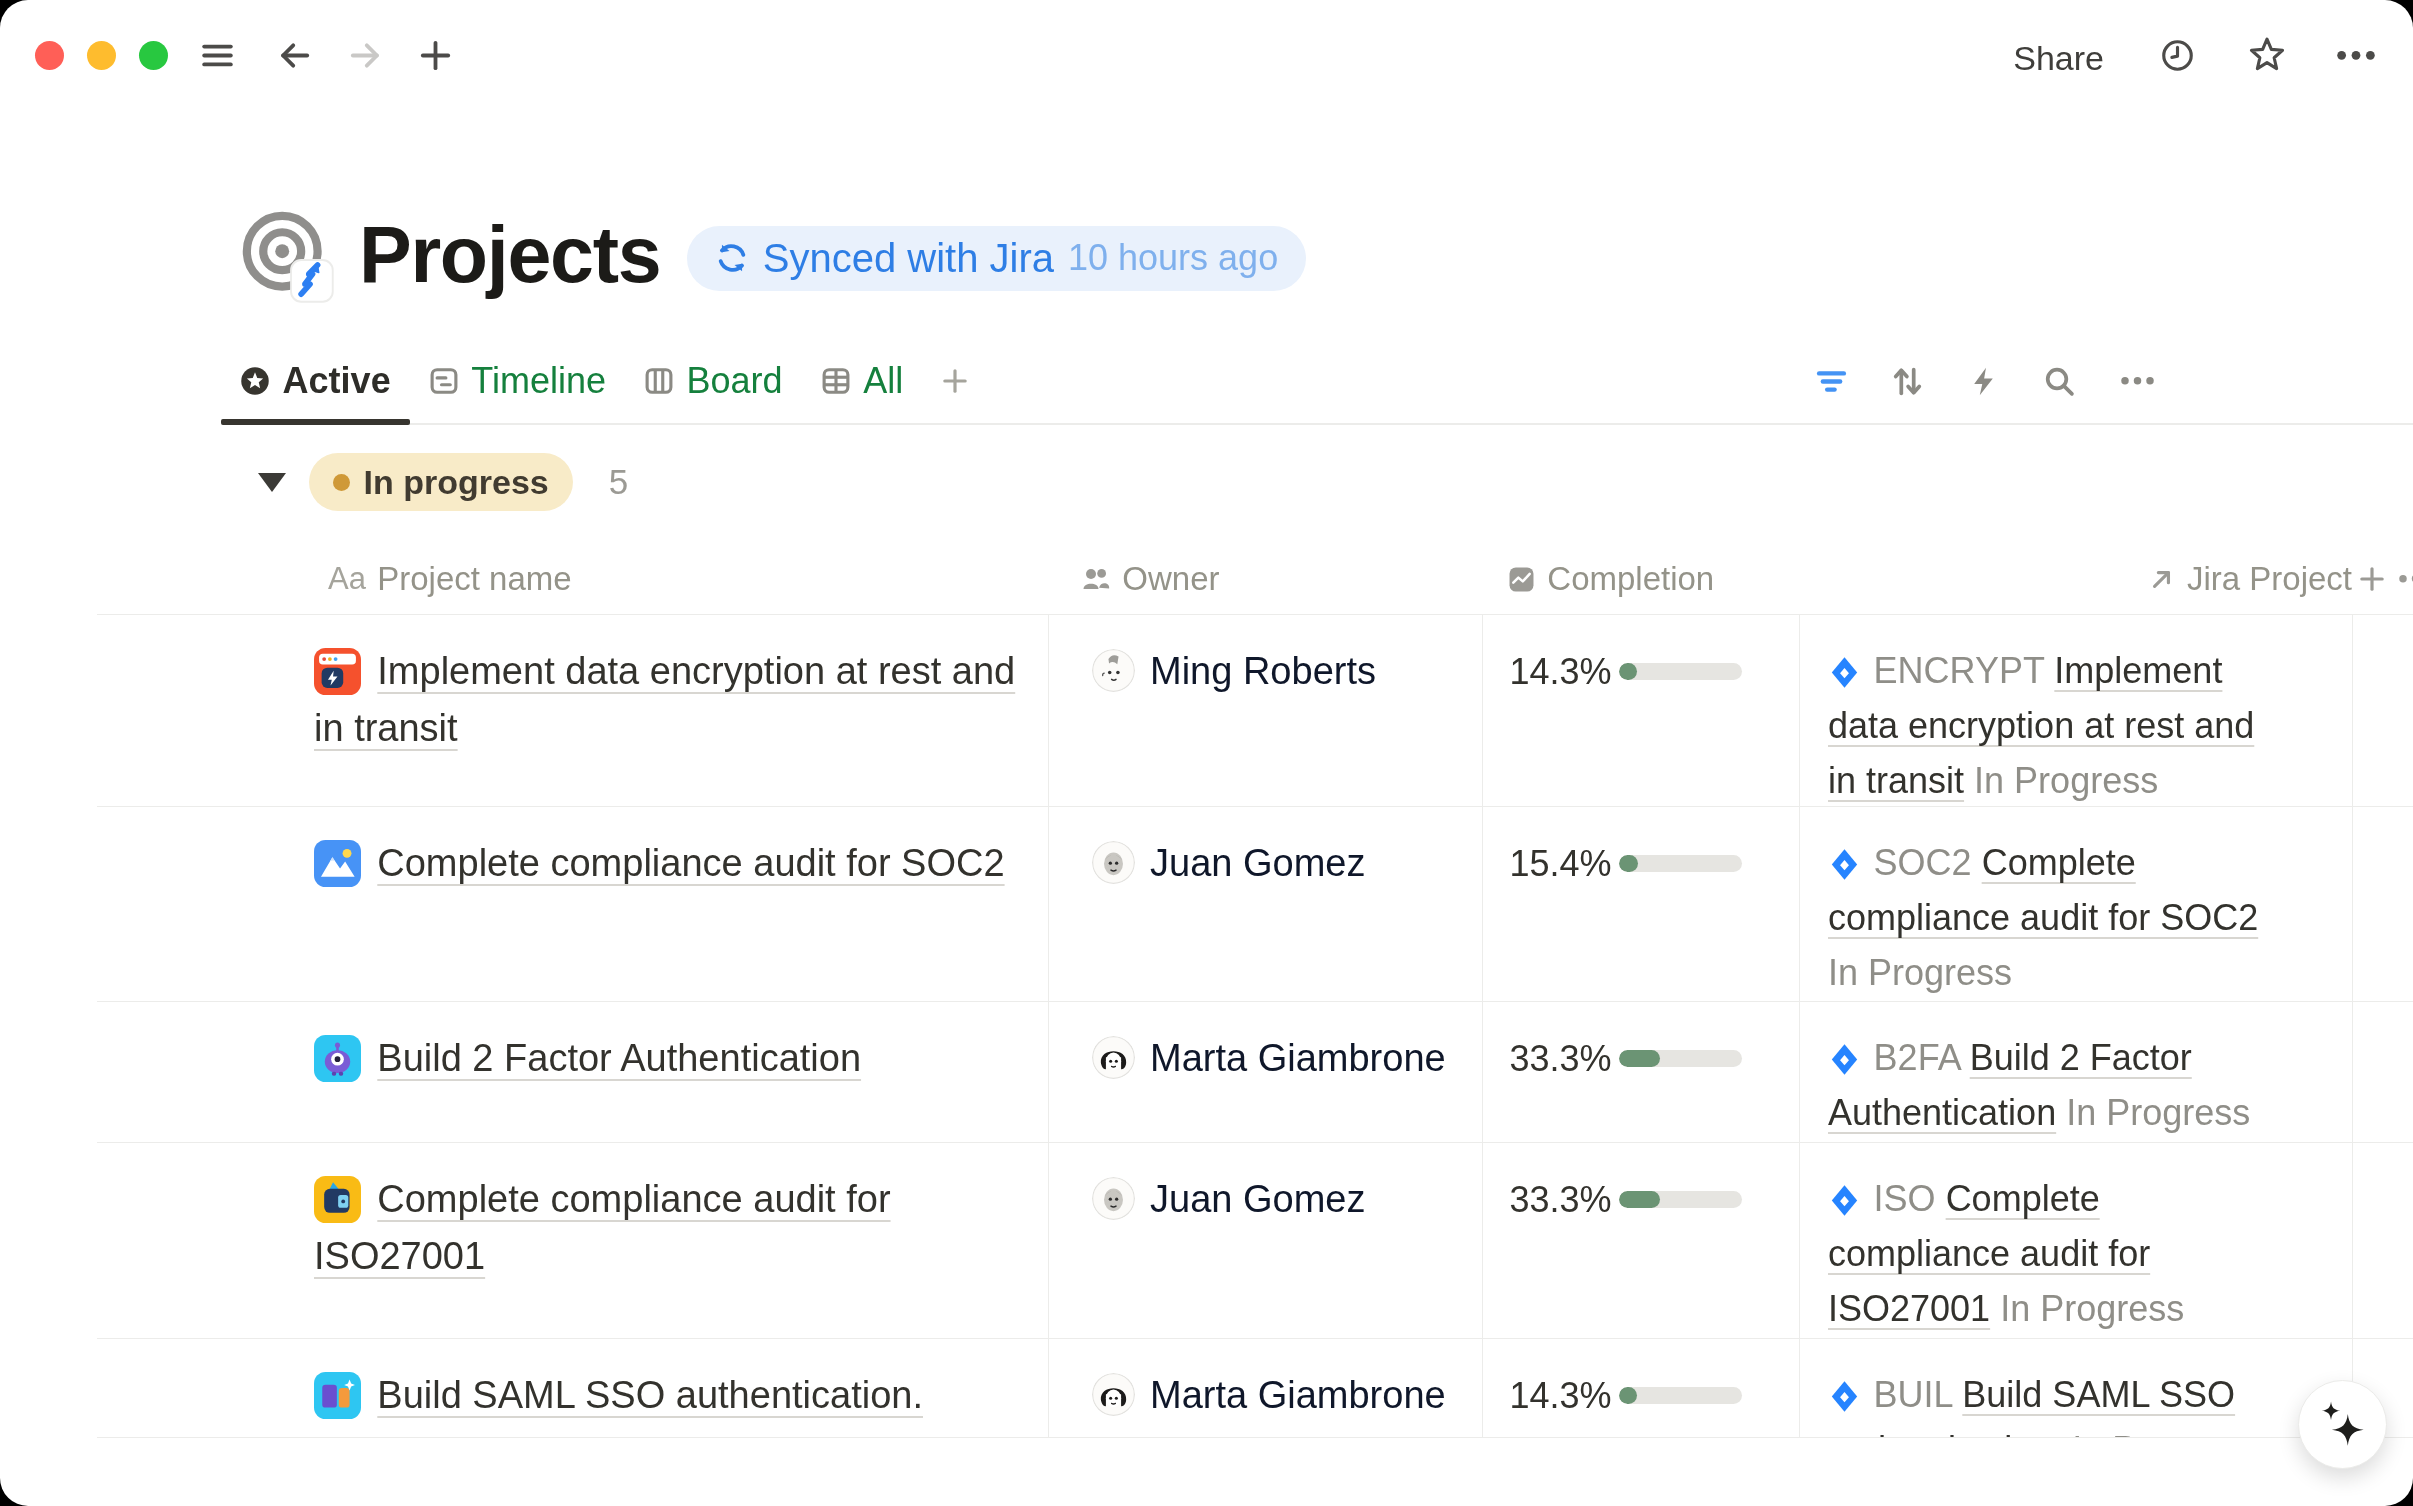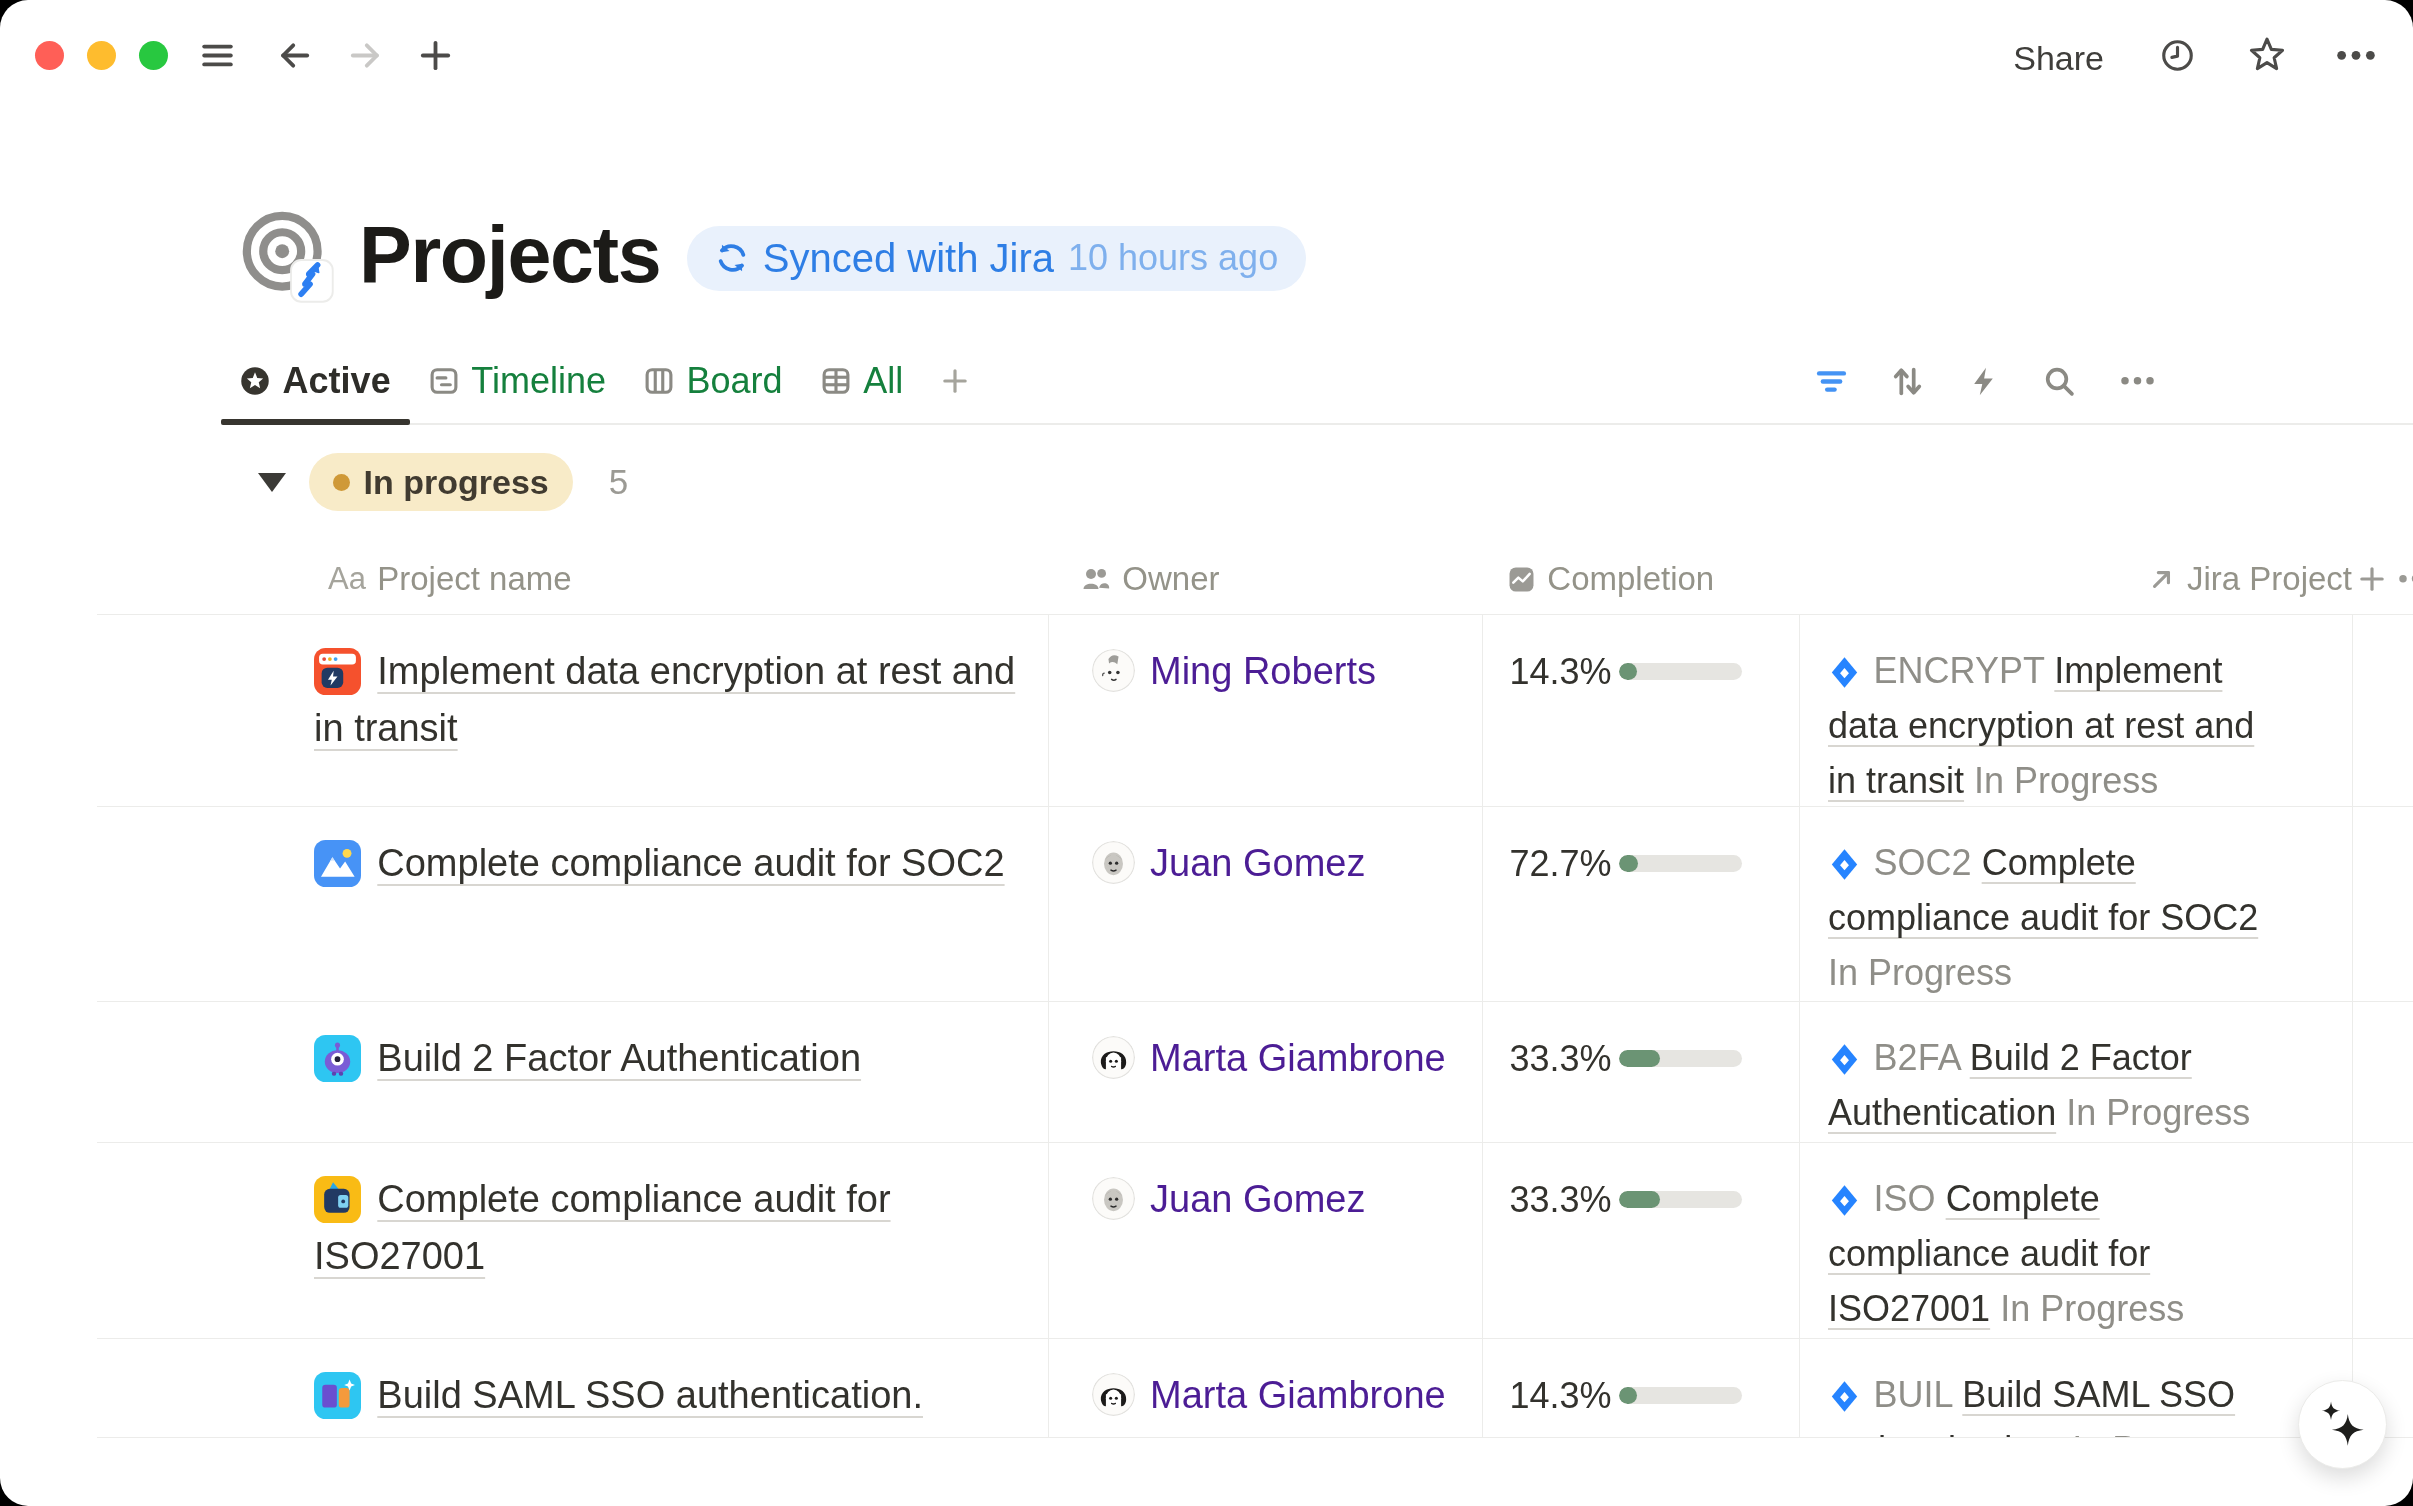--- a/index.html
+++ b/index.html
@@ -62,21 +62,21 @@
   .row5{ height:99px; overflow:hidden; }
   .bc { padding-top:28px; }
   .bc + .bc { border-left:1.9px solid #ececea; }
   .cell-name { padding-left:217px; }
   .name-wrap { max-width:761px; font-size:38px; line-height:57px; font-weight:500; color:#33322d; }
   .proj-icon { display:inline-block; width:47px; height:47px; vertical-align:-11.3px; margin-right:16.3px; }
   .page-link { text-decoration:underline; text-decoration-thickness:1.9px; text-underline-offset:7.5px;
     text-decoration-color:#d8d6d1; }
   .cell-owner { padding-left:43px; display:flex; align-items:flex-start; }
   .avatar { width:43px; height:43px; border-radius:50%; margin:6.3px 15px 0 0; flex:none; }
-  .owner-name { font-size:38px; line-height:57px; color:#4c1d95; }
+  .owner-name { font-size:38px; line-height:57px; color:#0f172a; }
   .cell-compl { padding-left:26.4px; }
   .compl-inner { display:flex; align-items:center; height:57px; }
   .pct { font-size:36px; color:#33322d; margin-right:8px; min-width:101px; }
   .bar { width:123px; height:17px; border-radius:8.8px; background:#e6e5e1; overflow:hidden; }
   .bar-fill { height:100%; border-radius:8.8px; background:#6b9474; }
   .cell-jira { padding-left:28px; }
   .jira-wrap { max-width:453px; font-size:36px; line-height:55px; font-weight:500; }
   .jira-diamond { display:inline-block; width:33px; height:33px; vertical-align:-5.7px; margin-right:12.6px; }
   .jira-key { color:#8f8e88; }
   .jira-title { color:#33322d; text-decoration:underline; text-decoration-thickness:1.9px;
@@ -373,21 +373,21 @@
             <ellipse cx="34" cy="36" rx="15" ry="18" fill="#c9c7c2"></ellipse>
             <path d="M20 30 Q34 14 48 30 Q42 22 34 22 Q26 22 20 30 Z" fill="#8f8d88"></path>
             <circle cx="29" cy="35" r="2.6" fill="#2c2c2c"></circle>
             <circle cx="39" cy="35" r="2.6" fill="#2c2c2c"></circle>
             <path d="M30 46 Q34 49 38 46" stroke="#2c2c2c" stroke-width="2.2" fill="none" stroke-linecap="round"></path>
           </svg>
         <span class="owner-name">Juan Gomez</span>
       </div>
       <div class="bc cell-compl">
         <div class="compl-inner">
-          <span class="pct">72.7%</span>
+          <span class="pct">15.4%</span>
           <div class="bar">
               <div class="bar-fill" style="width: 15.4%;"></div>
             </div>
         </div>
       </div>
       <div class="bc cell-jira">
         <div class="jira-wrap"><span class="jira-diamond"><svg width="33" height="33" viewBox="0 0 52 52">
                 <path d="M26 2 L46 26 L26 50 L6 26 Z" fill="#2684ff"></path>
                 <path d="M26 19 L33 27 L26 35 L19 27 Z" fill="#fff"></path>
               </svg></span><span class="jira-key">SOC2</span> <span class="jira-title">Complete compliance audit for SOC2</span> <span class="jira-status">In Progress</span></div>

